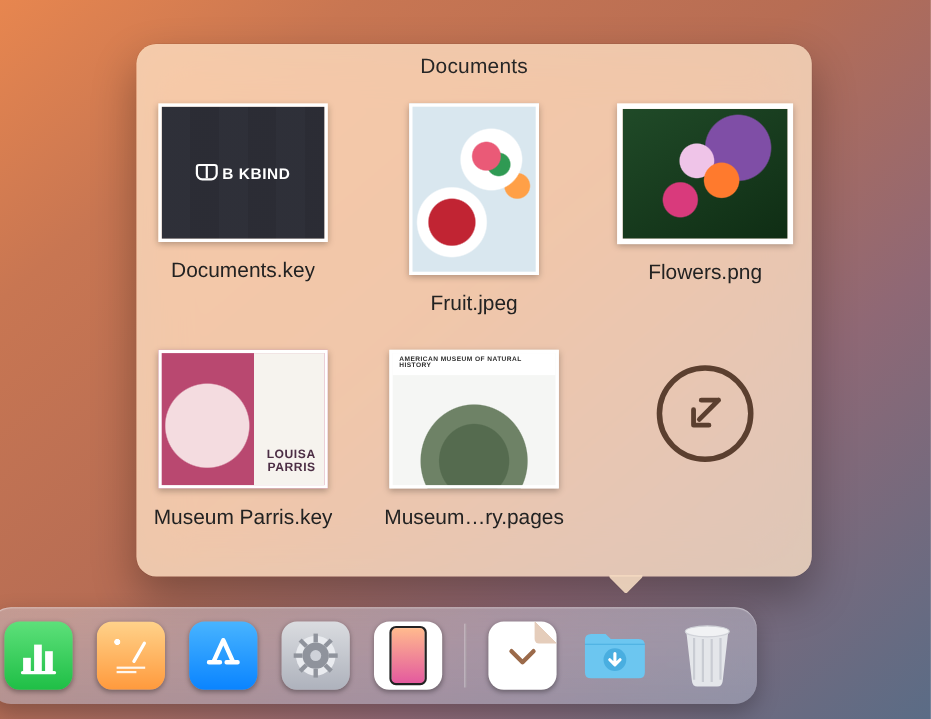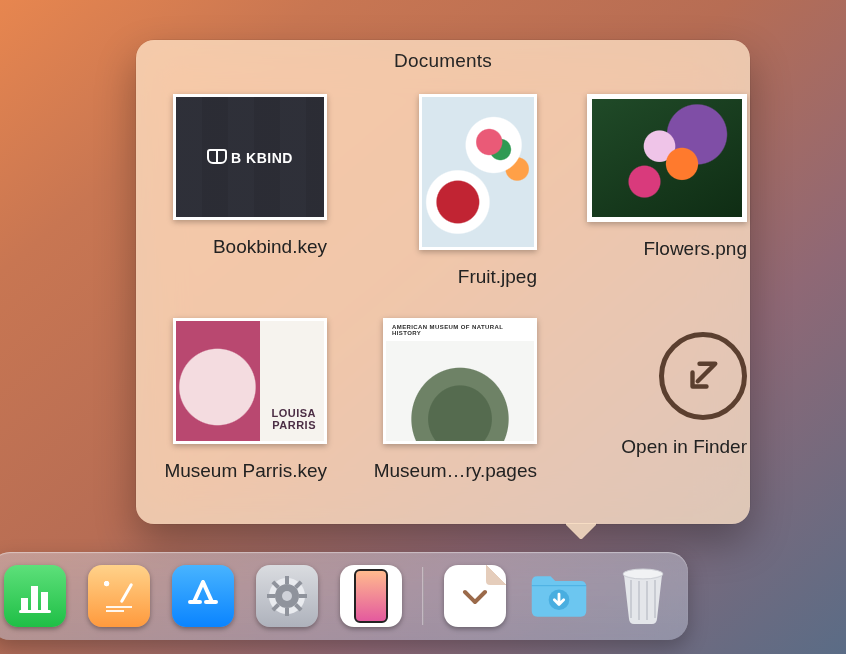--- a/index.html
+++ b/index.html
@@ -75,21 +75,21 @@
     background:none; box-shadow:none;
   }
 
   
   .ico-trash{ background:none; box-shadow:none; }
 
   
   .popover {
     position: absolute;
     top: 40px;
-    left: 136px;
+    left: 124px;
     width: 614px;
     height: 474px;
     border-radius: 18px;
     background: rgba(250, 225, 198, 0.78);
     backdrop-filter: blur(24px) saturate(140%);
     box-shadow: 0 18px 40px rgba(0,0,0,.30), 0 0 0 .5px rgba(0,0,0,.12);
     padding-top: 10px;
   }
   .popover-title {
     text-align: center;
@@ -114,21 +114,21 @@
 
   .grid{
     display:grid;
     grid-template-columns: repeat(3, 188px);
     column-gap: 22px;
     row-gap: 30px;
     padding: 22px 6px 0 6px;
     justify-content:center;
   }
   .item{
-    display:flex; flex-direction:column; align-items:flex-end;
+    display:flex; flex-direction:column; align-items:center;
     cursor:default;
   }
   .thumb{
     width:148px; height:120px;
     border:3px solid #fff; background:#e9e9e9;
     box-shadow: 0 2px 6px rgba(0,0,0,.28);
     background-size:cover; background-position:center;
   }
   .thumb.keynote   {aspect-ratio:16/10;}
   .thumb.png       {width:150px; height:118px; border-width:5px;}
@@ -218,21 +218,21 @@
 
 <div class="popover">
   <div class="popover-title">Documents</div>
 
   <div class="grid">
 
     <div class="item">
       <div class="thumb keynote thumb-bookbind">
           <span>B  KBIND</span>
         </div>
-      <div class="label">Bookbind.key</div>
+      <div class="label">Documents.key</div>
     </div>
 
     <div class="item">
       <div class="thumb port thumb-fruit"></div>
       <div class="label">Fruit.jpeg</div>
     </div>
 
     <div class="item">
       <div class="thumb png thumb-flowers"></div>
       <div class="label">Flowers.png</div>
@@ -247,21 +247,20 @@
       <div class="thumb keynote thumb-museum"></div>
       <div class="label">Museum…ry.pages</div>
     </div>
 
     <div class="item">
       <div class="finder-btn">
         <svg viewBox="0 0 48 48">
             <path d="M20 10 L38 10 L29 19 M38 10 L18 30 M12 20 v16 h16" fill="none" stroke="#5b3f2f" stroke-width="5" stroke-linecap="round" stroke-linejoin="round"></path>
           </svg>
       </div>
-      <div class="label">Open in Finder</div>
     </div>
 
   </div>
   <div class="popover-caret"></div>
 </div>
 
 <div class="dock">
 
   <div class="dock-icon ico-numbers">
     <svg width="40" height="40" viewBox="0 0 40 40">

